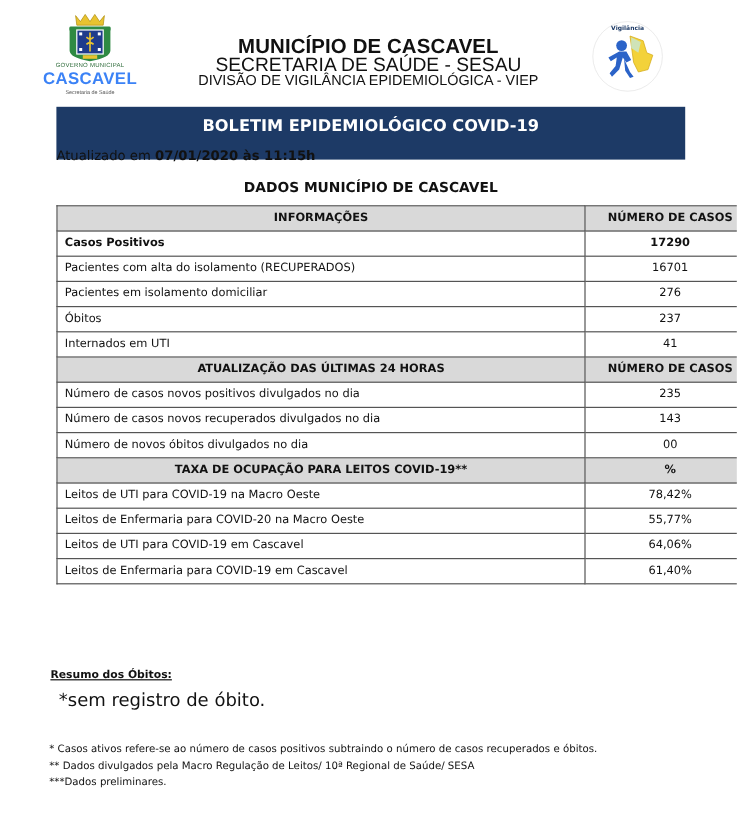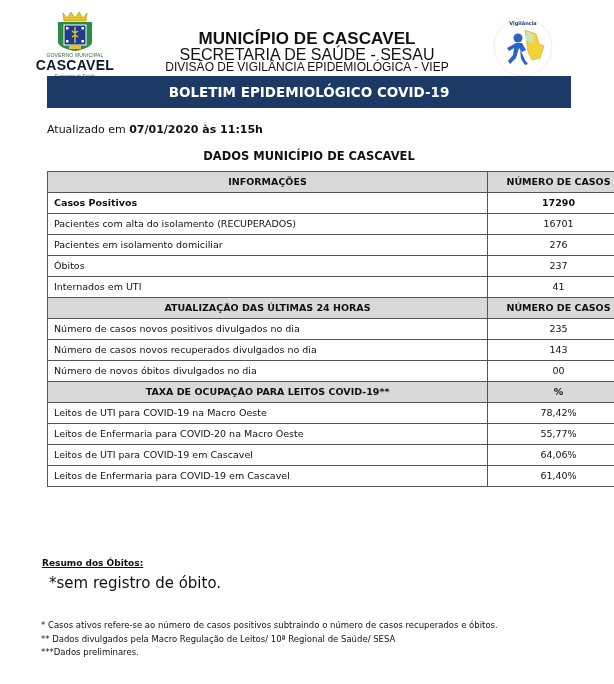--- a/index.html
+++ b/index.html
@@ -5,32 +5,32 @@
     html, body { margin: 0; padding: 0; background: #ffffff; }
     body {
       width: 614px; height: 684px; position: relative; overflow: hidden;
       font-family: "Liberation Sans", sans-serif; color: #111;
     }
     .logo-left { position: absolute; left: 33px; top: 10px; width: 84px; height: 70px; }
     .logo-left .shield {
       position: absolute; left: 22px; top: 0; width: 40px; height: 42px;
     }
     .logo-left .gov { position: absolute; left: 0; top: 42px; width: 84px; text-align: center; font-size: 5px; color: #2e6b3a; letter-spacing: 0.2px; }
-    .logo-left .name { position: absolute; left: 0; top: 47px; width: 84px; text-align: center; font-size: 14px; font-weight: bold; color: #0f172a; letter-spacing: 0.3px; }
+    .logo-left .name { position: absolute; left: 0; top: 47px; width: 84px; text-align: center; font-size: 14px; font-weight: bold; color: #3b82f6; letter-spacing: 0.3px; }
     .logo-left .sub { position: absolute; left: 0; top: 64px; width: 84px; text-align: center; font-size: 4.5px; color: #555; }
 
     .title-block { position: absolute; left: 140px; top: 30px; width: 334px; text-align: center; }
     .title-block .t1 { font-size: 17px; font-weight: bold; line-height: 18px; letter-spacing: 0.1px; }
     .title-block .t2 { font-size: 16px; line-height: 13px; }
     .title-block .t3 { font-size: 12px; line-height: 13px; }
 
     .logo-right { position: absolute; left: 492px; top: 16px; width: 62px; height: 62px; }
 
     .banner {
-      position: absolute; left: 47px; top: 76px; width: 524px; height: 32px;
+      position: absolute; left: 47px; top: 89px; width: 524px; height: 44px;
       background: #1d3a66; color: #fff; text-align: center;
       font-size: 13.5px; font-weight: bold; line-height: 32px;
       font-family: "DejaVu Sans", sans-serif; letter-spacing: 0px;
     }
     .updated { position: absolute; left: 47px; top: 123px; font-size: 11px; font-family: "DejaVu Sans", sans-serif; }
     .updated b { font-weight: bold; }
     .section-title { position: absolute; left: 47px; top: 149px; width: 524px; text-align: center; font-size: 11.5px; font-weight: bold; font-family: "DejaVu Sans", sans-serif; }
 
     table.data {
       position: absolute; left: 47px; top: 171px; width: 583px;

